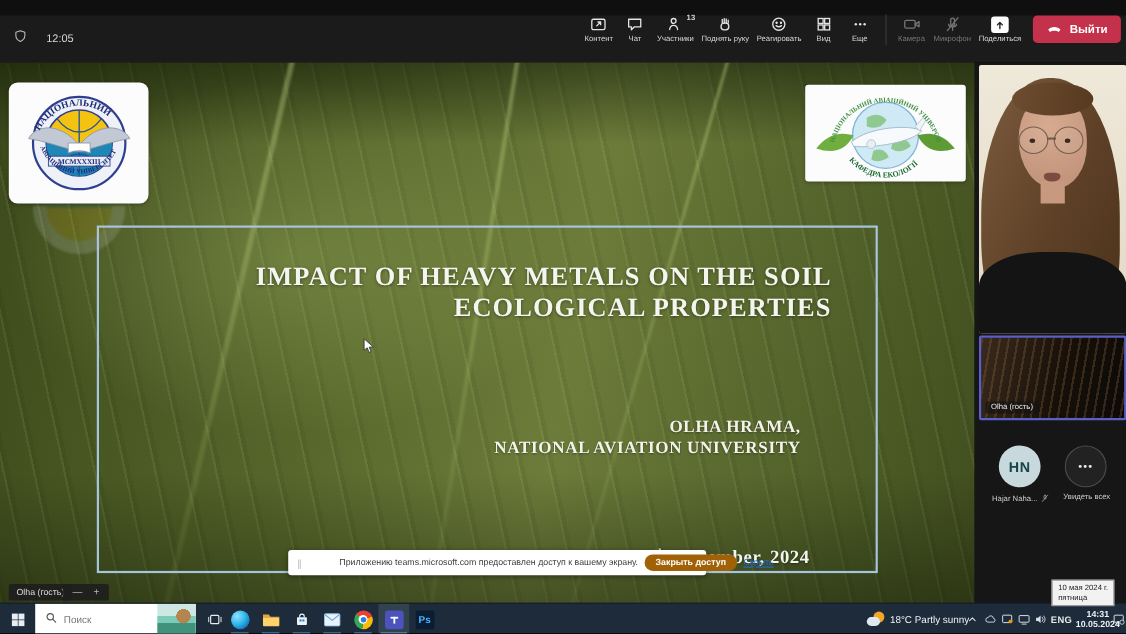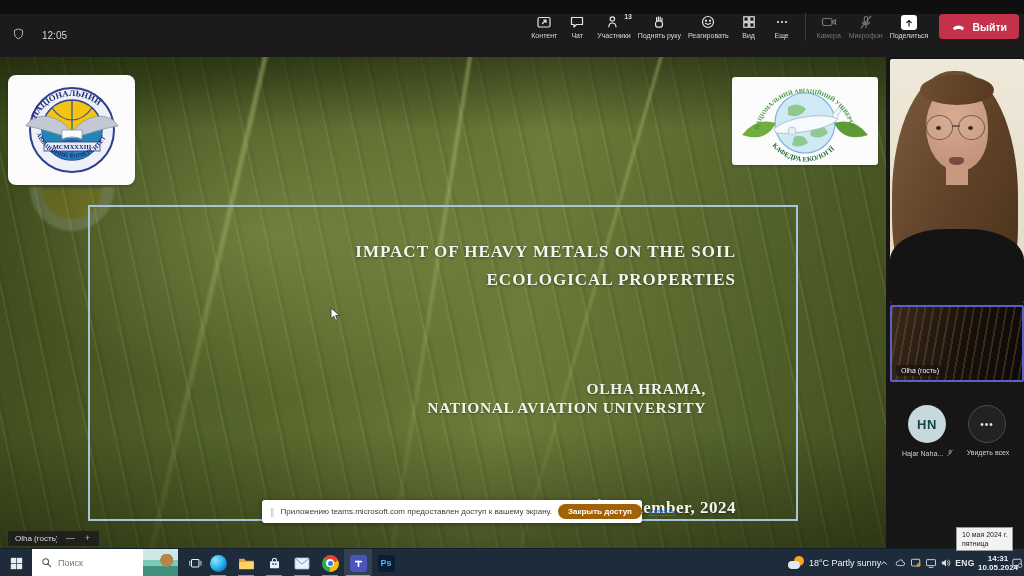--- a/index.html
+++ b/index.html
@@ -40,41 +40,41 @@
   }
   .stalk { position:absolute; width:5px; height:560px; border-radius:4px; filter:blur(1.2px);
     background:linear-gradient(180deg, rgba(208,224,142,.38), rgba(120,140,60,.08)); }
 
   .logo-box { position:absolute; background:#fcfcfc; display:flex; align-items:center; justify-content:center; box-shadow:0 1px 3px rgba(0,0,0,.25); }
   .logo-left { left:8px; top:18px; width:127px; height:110px; border-radius:8px; }
   .logo-left-refl { position:absolute; left:8px; top:130px; width:127px; height:52px; transform:scaleY(-1); opacity:.15; filter:blur(1px); overflow:hidden; display:flex; justify-content:center; }
   .logo-right { left:732px; top:20px; width:146px; height:88px; border-radius:3px; }
 
   .frame { position:absolute; left:88px; top:148px; width:710px; height:316px; border:2px solid #a6c4da; }
-  .slide-title { position:absolute; left:0; right:0; top:31px; text-align:right; padding-right:60px;
-    font-family:"Liberation Serif", serif; font-weight:bold; font-size:17px; line-height:28px;
+  .slide-title { position:absolute; left:0; right:0; top:31px; text-align:right; padding-right:40px;
+    font-family:"Liberation Serif", serif; font-weight:bold; font-size:24px; line-height:28px;
     color:#f5f5ef; letter-spacing:1px; text-shadow:0 1px 3px rgba(0,0,0,.45); }
-  .slide-authors { position:absolute; left:0; right:0; top:172px; text-align:right; padding-right:90px;
+  .slide-authors { position:absolute; left:0; right:0; top:172px; text-align:right; padding-right:68px;
     font-family:"Liberation Serif", serif; font-weight:bold; font-size:15.5px; line-height:19px;
     color:#f3f3ec; letter-spacing:.6px; text-shadow:0 1px 2px rgba(0,0,0,.4); }
   .slide-date { position:absolute; left:0; right:0; top:290px; text-align:right; padding-right:60px;
     font-family:"Liberation Serif", serif; font-weight:bold; font-size:17px; color:#f5f5ef;
     letter-spacing:.5px; text-shadow:0 1px 2px rgba(0,0,0,.4); }
   .slide-date sup { font-size:10px; vertical-align:super; }
 
   .cursor { position:absolute; left:330px; top:250px; }
 
   .presenter-pill { position:absolute; left:8px; top:474px; background:rgba(30,30,30,.92); color:#ddd; font-size:8px; padding:3px 7px; border-radius:2px; }
   .zoomctl { position:absolute; left:57px; top:474px; background:rgba(30,30,30,.92); border-radius:2px; display:flex; gap:10px; padding:3px 9px; }
   .zoomctl span { color:#b9b9b9; font-size:9px; line-height:9px; }
 
   .notif { position:absolute; left:262px; top:443px; width:380px; height:23px; background:#fff; border-radius:3px;
     display:flex; align-items:center; gap:6px; padding:0 8px; box-shadow:0 1px 5px rgba(0,0,0,.4); z-index:5; }
   .notif .grip { color:#b9b9b9; font-size:9px; }
-  .notif .ntext { color:#3c3c3c; font-size:8px; white-space:nowrap; }
+  .notif .ntext { color:#3c3c3c; font-size:8px; white-space:nowrap;margin-left:28px; }
   .notif .nbtn { background:#a16207; color:#fff; font-size:8px; font-weight:bold; border-radius:11px; padding:3px 10px; white-space:nowrap; }
   .notif .nlink { color:#1f6cdc; font-size:8px; text-decoration:underline; white-space:nowrap; }
 
   
   .rail { position:absolute; left:886px; top:0; width:138px; height:491px; background:#161616; }
   .bigtile { position:absolute; left:4px; top:2px; width:134px; height:244px; overflow:hidden; border-radius:2px;
     background:linear-gradient(180deg,#efe9da,#e2d8c4); }
   .hair { position:absolute; left:2px; top:12px; width:126px; height:260px; border-radius:48% 48% 40% 44%;
     background:linear-gradient(115deg,#7d5c3f 0%, #5e4127 50%, #49301a 100%); }
   .face { position:absolute; left:36px; top:26px; width:62px; height:86px; border-radius:50% 50% 46% 54%;

